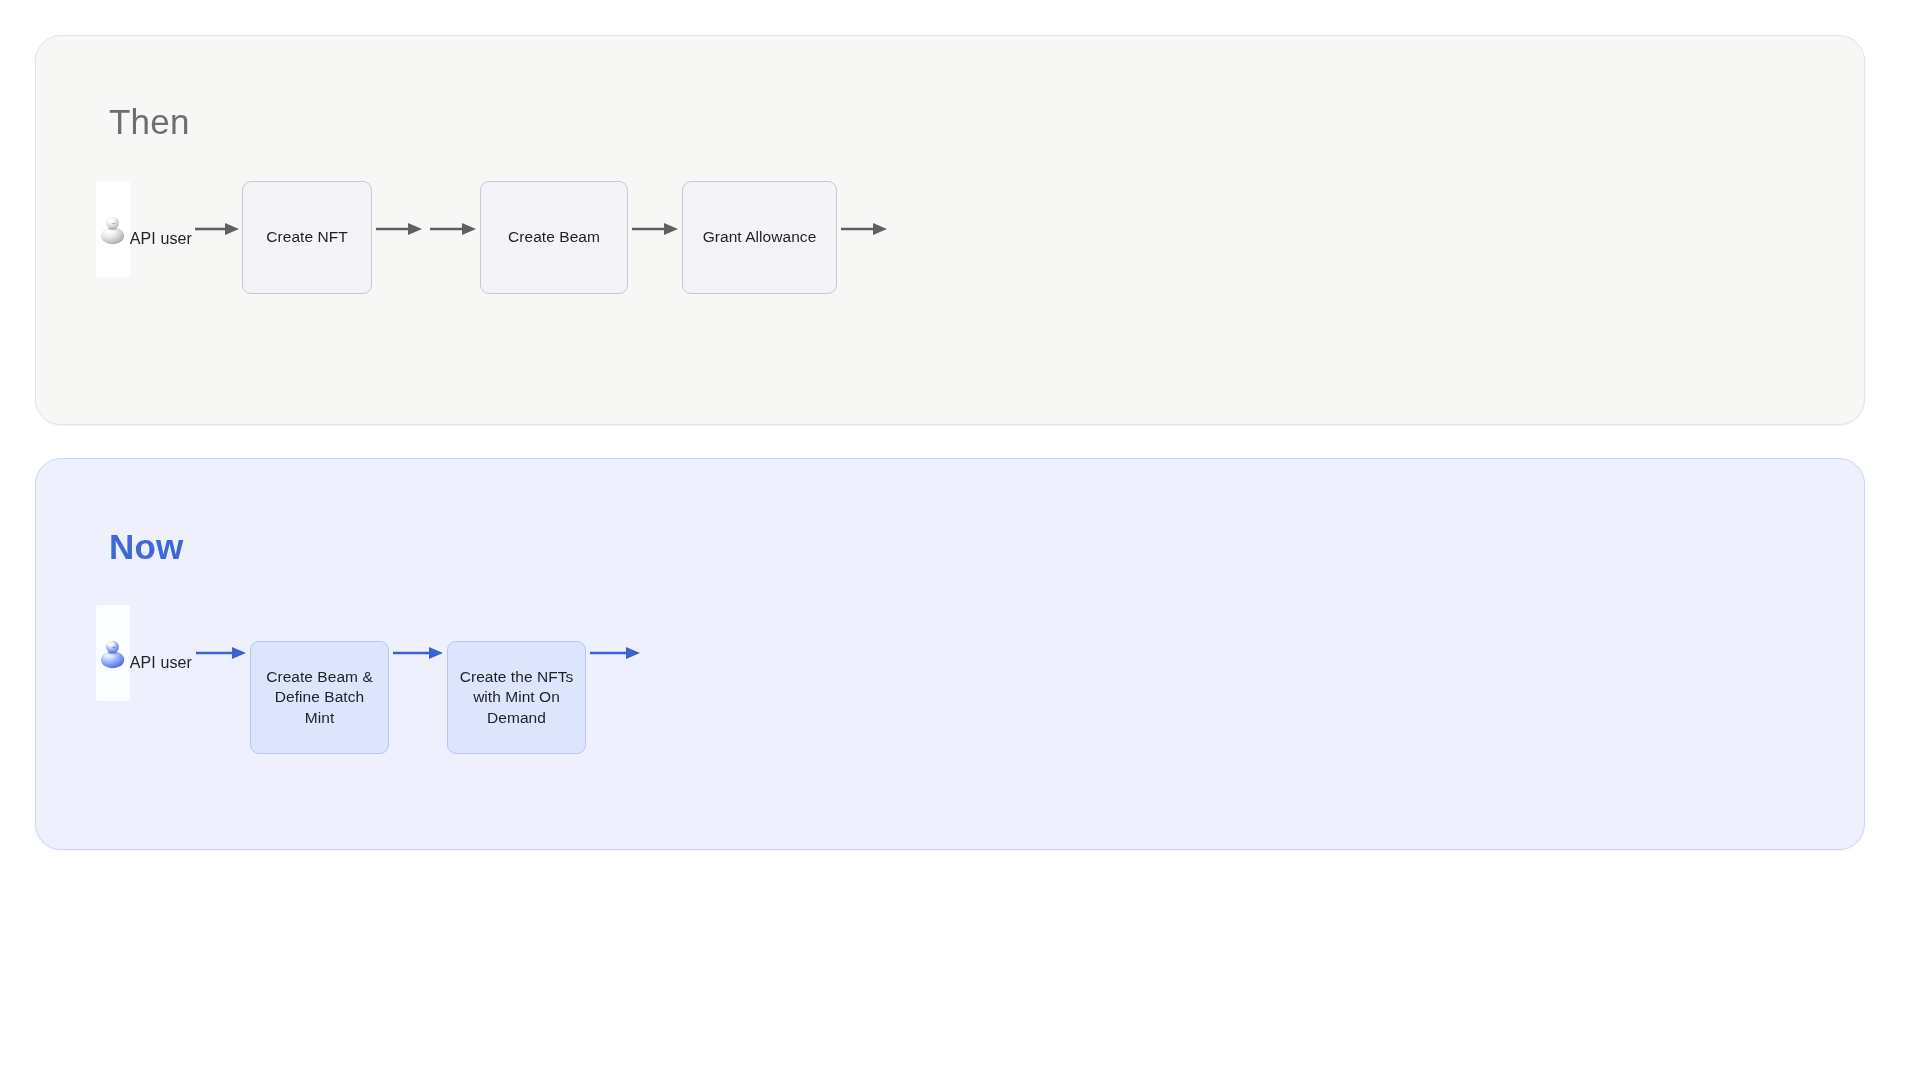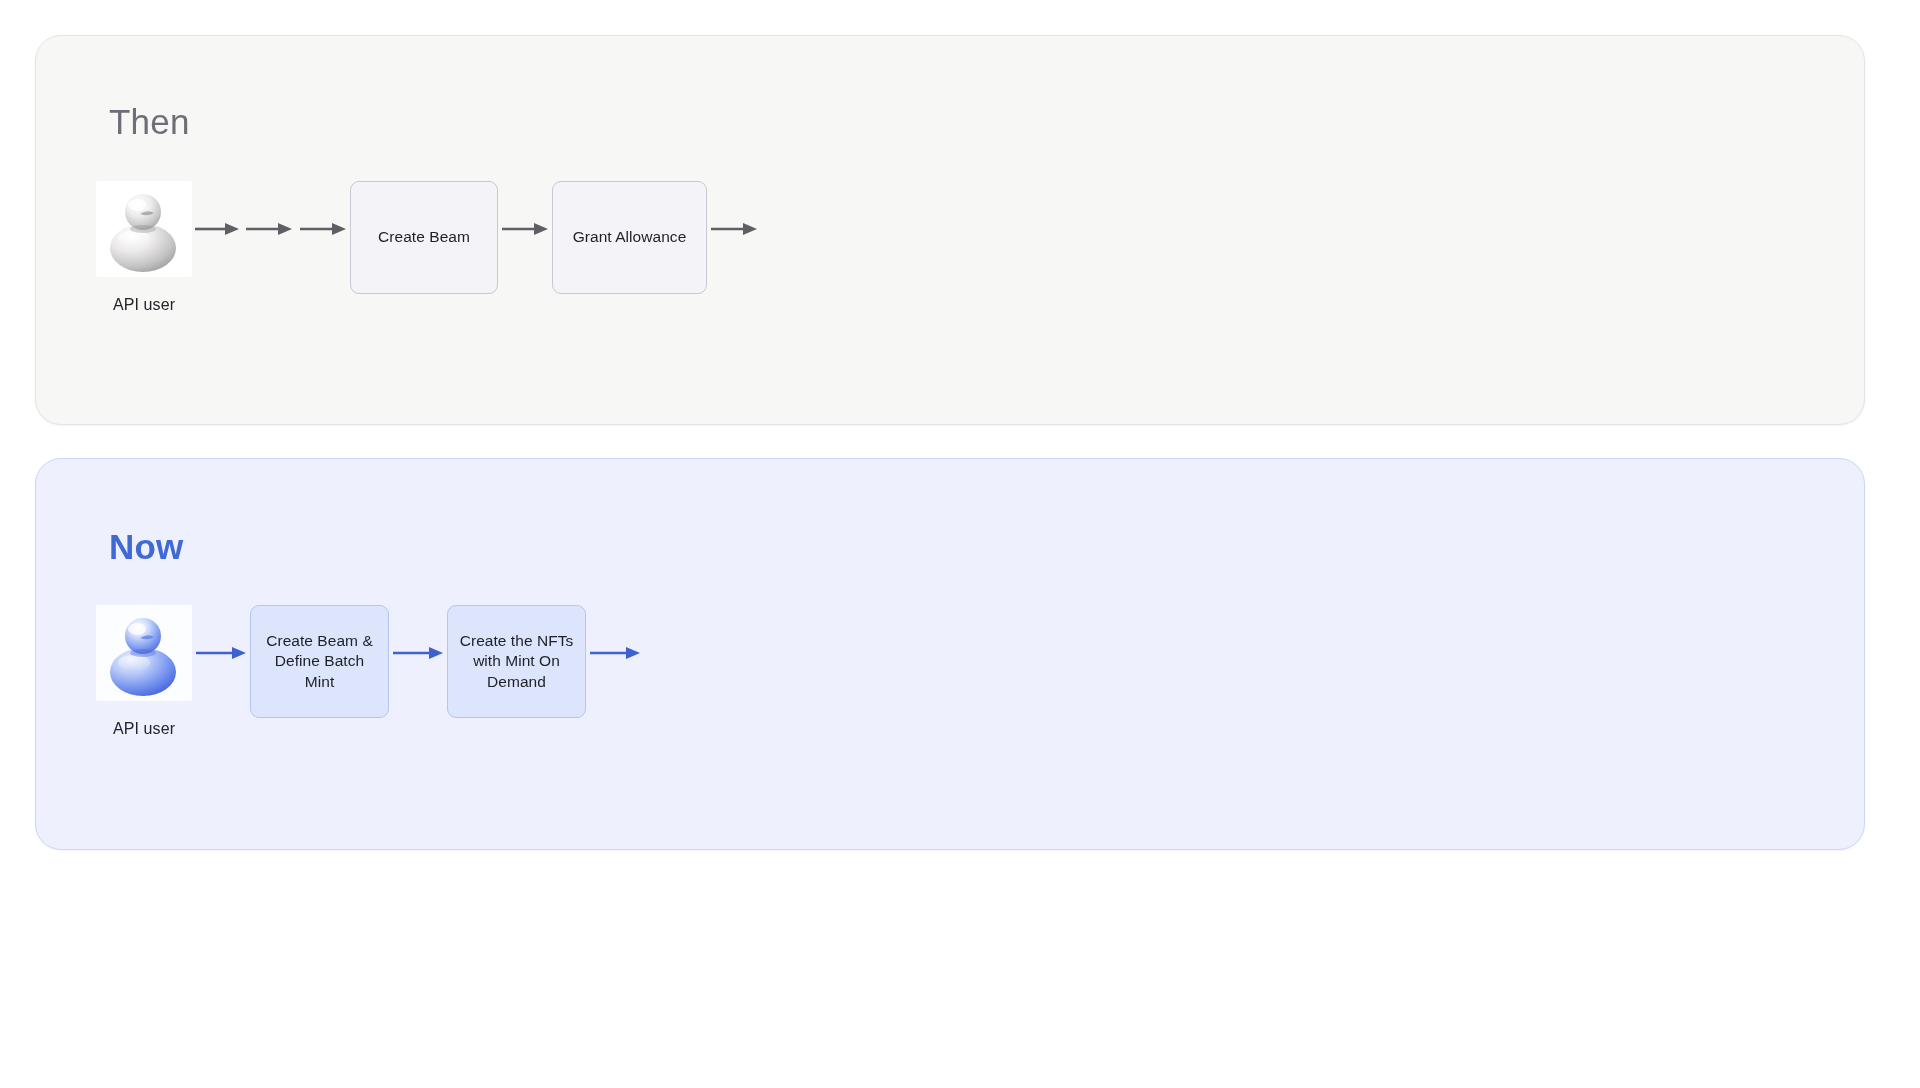--- a/index.html
+++ b/index.html
@@ -50,21 +50,21 @@
     display:flex;
     align-items:flex-start;
   }
   .flow-then{top:145px;}
   .flow-now{top:146px;}
 
   
   .actor{
     width:96px;
     display:flex;
-    flex-direction:column;
+    flex-direction:row;
     align-items:center;
     flex:none;
   }
   .actor-img{
     width:96px;height:96px;
     border-radius:3px;
     display:block;
   }
   .actor-img.gray{background:#ffffff;}
   .actor-img.blue{background:#fcfdff;}
@@ -102,20 +102,21 @@
     padding:4px 8px;
     color:#1f2027;
   }
   .step-then{
     background:#f4f3f8;
     border:1.6px solid #c8c8d2;
   }
   .step-now{
     background:#dce5fb;
     border:1.6px solid #b3c6f3;
+    margin-top:36px;
   }
 </style>
 </head>
 <body>
 
 <div class="stage">
 
   <div class="panel panel-then">
     <div class="heading heading-then">Then</div>
 
@@ -152,20 +153,23 @@
         <div class="actor-label">API user</div>
       </div>
 
       <div class="arrow" style="width:50px">
         <svg width="46" height="16" viewBox="0 0 46 16">
           <line x1="1" y1="8" x2="33" y2="8" stroke="#5f6066" stroke-width="2.6"></line>
           <polygon points="31,2 45,8 31,14" fill="#5f6066"></polygon>
         </svg>
       </div>
 
+      <div class="step step-then" style="width:130px">
+        <span>Create NFT</span>
+      </div>
 
       <div class="arrow" style="width:54px">
         <svg width="48" height="16" viewBox="0 0 48 16">
           <line x1="1" y1="8" x2="35" y2="8" stroke="#5f6066" stroke-width="2.6"></line>
           <polygon points="33,2 47,8 33,14" fill="#5f6066"></polygon>
         </svg>
       </div>
 
 
       <div class="arrow" style="width:54px">

